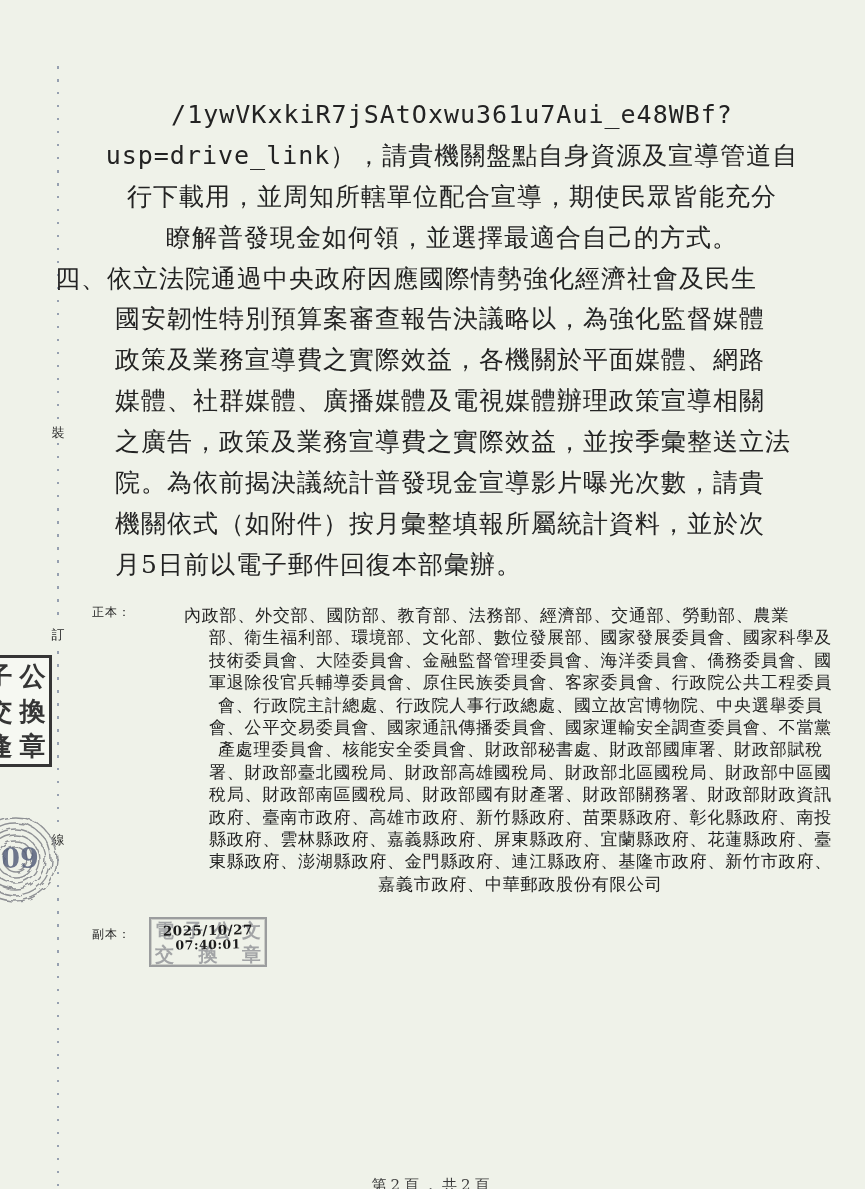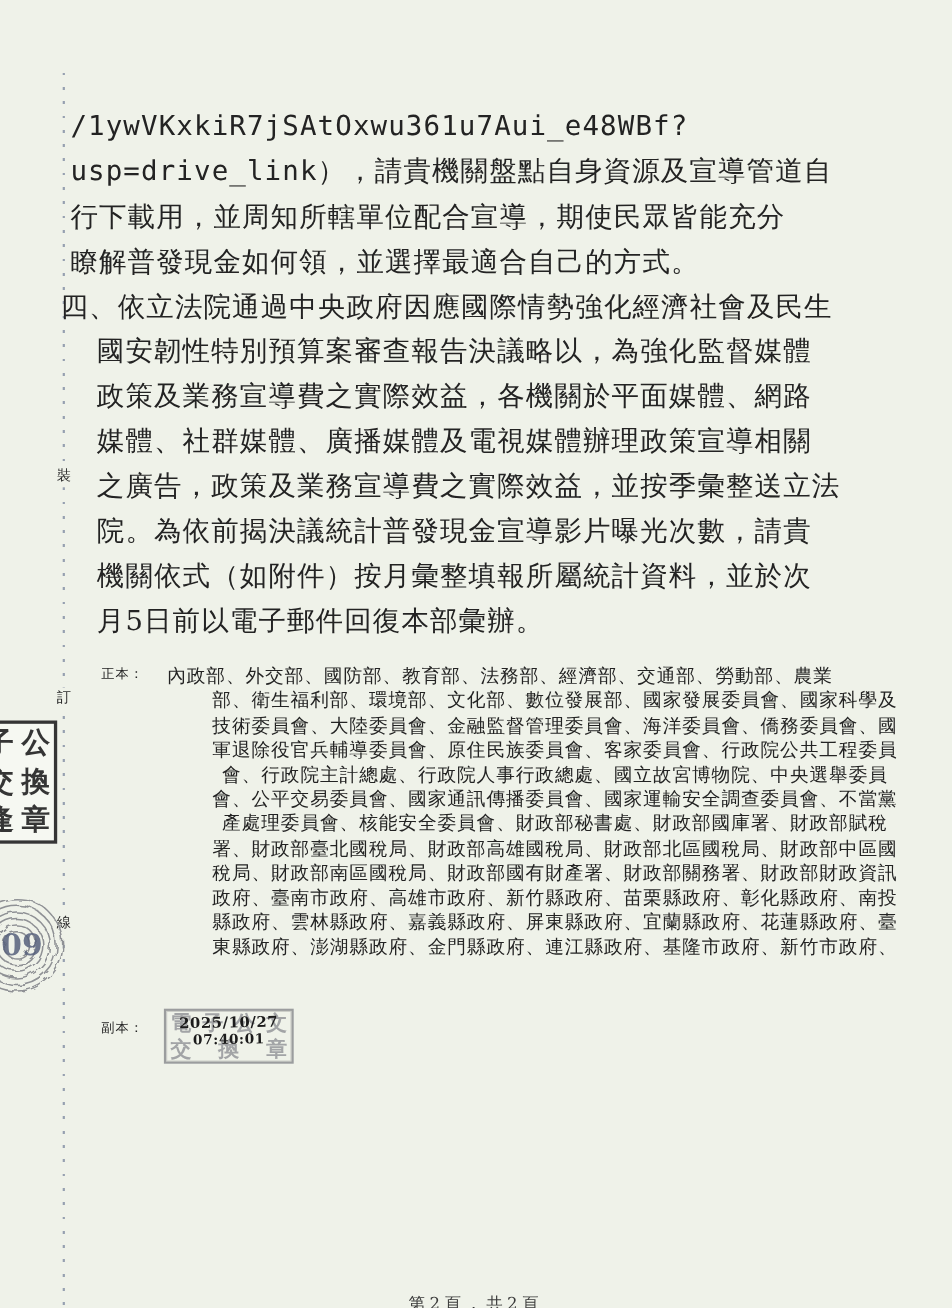--- a/index.html
+++ b/index.html
@@ -22,34 +22,34 @@
     position:absolute;left:49px;width:18px;height:20px;
     background:#eff2e9;color:#2b2b2b;font-size:13px;line-height:20px;text-align:center;
   }
 
   
   #body-text{position:absolute;left:0;top:95px;width:820px;}
   #body-text .bline{
     height:40.9px;line-height:40.9px;font-size:25px;letter-spacing:1px;
     white-space:nowrap;color:#232323;
   }
-  .l-sub{margin-left:64px;}
+  .l-sub{margin-left:84px;text-align:center;}
   .l-item{margin-left:55px;}
-  .l-cont{margin-left:88px;}
+  .l-cont{margin-left:115px;}
   .l-latin{font-family:"DejaVu Sans Mono","Liberation Mono","DejaVu Serif",serif;font-size:23px;letter-spacing:0;}
 
   
   .small-label{
     position:absolute;left:92px;font-size:12px;letter-spacing:1px;color:#232323;white-space:nowrap;
   }
   #recipients-label{top:604px;}
   #cc-label{top:926px;}
   #recipients{position:absolute;left:152px;top:604px;width:680px;}
   #recipients .recipient-line{
-    font-size:17px;line-height:22.4px;letter-spacing:0.8px;white-space:nowrap;color:#232323;
+    font-size:17px;line-height:22.4px;letter-spacing:0.8px;white-space:nowrap;color:#232323;margin-left:32px;
   }
   #recipients .recipient-line-cont{padding-left:25px;text-align:center;}
 
   
   #exchange-stamp{
     position:absolute;left:149px;top:917px;width:118px;height:50px;
     border:2px solid #9b9d9e;box-shadow:inset 0 0 0 1px rgba(140,140,140,.35);
     box-sizing:border-box;
   }
   #exchange-stamp .srow{
@@ -120,20 +120,21 @@
       <div class="recipient-line recipient-line-cont">技術委員會、大陸委員會、金融監督管理委員會、海洋委員會、僑務委員會、國</div>
       <div class="recipient-line recipient-line-cont">軍退除役官兵輔導委員會、原住民族委員會、客家委員會、行政院公共工程委員</div>
       <div class="recipient-line recipient-line-cont">會、行政院主計總處、行政院人事行政總處、國立故宮博物院、中央選舉委員</div>
       <div class="recipient-line recipient-line-cont">會、公平交易委員會、國家通訊傳播委員會、國家運輸安全調查委員會、不當黨</div>
       <div class="recipient-line recipient-line-cont">產處理委員會、核能安全委員會、財政部秘書處、財政部國庫署、財政部賦稅</div>
       <div class="recipient-line recipient-line-cont">署、財政部臺北國稅局、財政部高雄國稅局、財政部北區國稅局、財政部中區國</div>
       <div class="recipient-line recipient-line-cont">稅局、財政部南區國稅局、財政部國有財產署、財政部關務署、財政部財政資訊</div>
       <div class="recipient-line recipient-line-cont">政府、臺南市政府、高雄市政府、新竹縣政府、苗栗縣政府、彰化縣政府、南投</div>
       <div class="recipient-line recipient-line-cont">縣政府、雲林縣政府、嘉義縣政府、屏東縣政府、宜蘭縣政府、花蓮縣政府、臺</div>
       <div class="recipient-line recipient-line-cont">東縣政府、澎湖縣政府、金門縣政府、連江縣政府、基隆市政府、新竹市政府、</div>
+      <div class="recipient-line recipient-line-cont">嘉義市政府、中華郵政股份有限公司</div>
     </div>
 
   <div id="cc-label" class="small-label">副本：</div>
   <div id="exchange-stamp">
     <div class="srow">
         <div class="">電</div>
         <div class="">子</div>
         <div class="">公</div>
         <div class="">文</div>
       </div>

